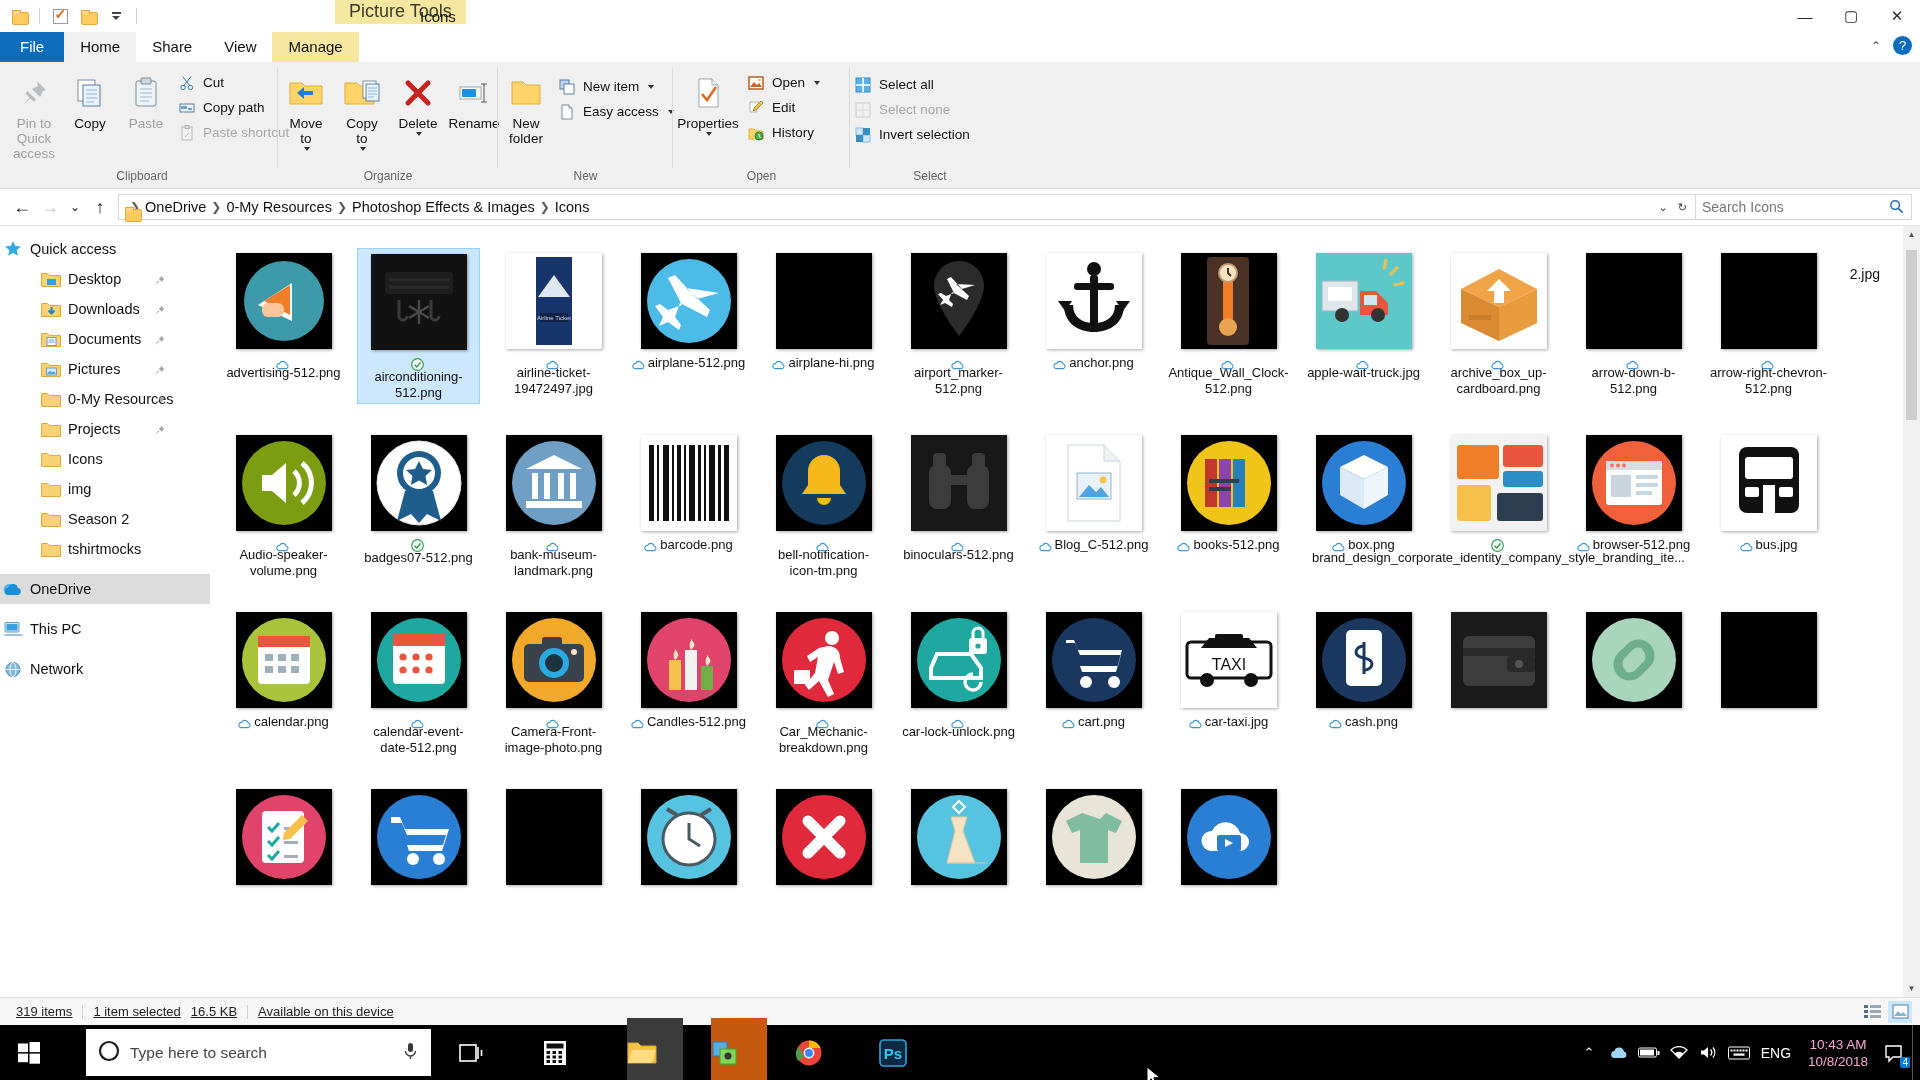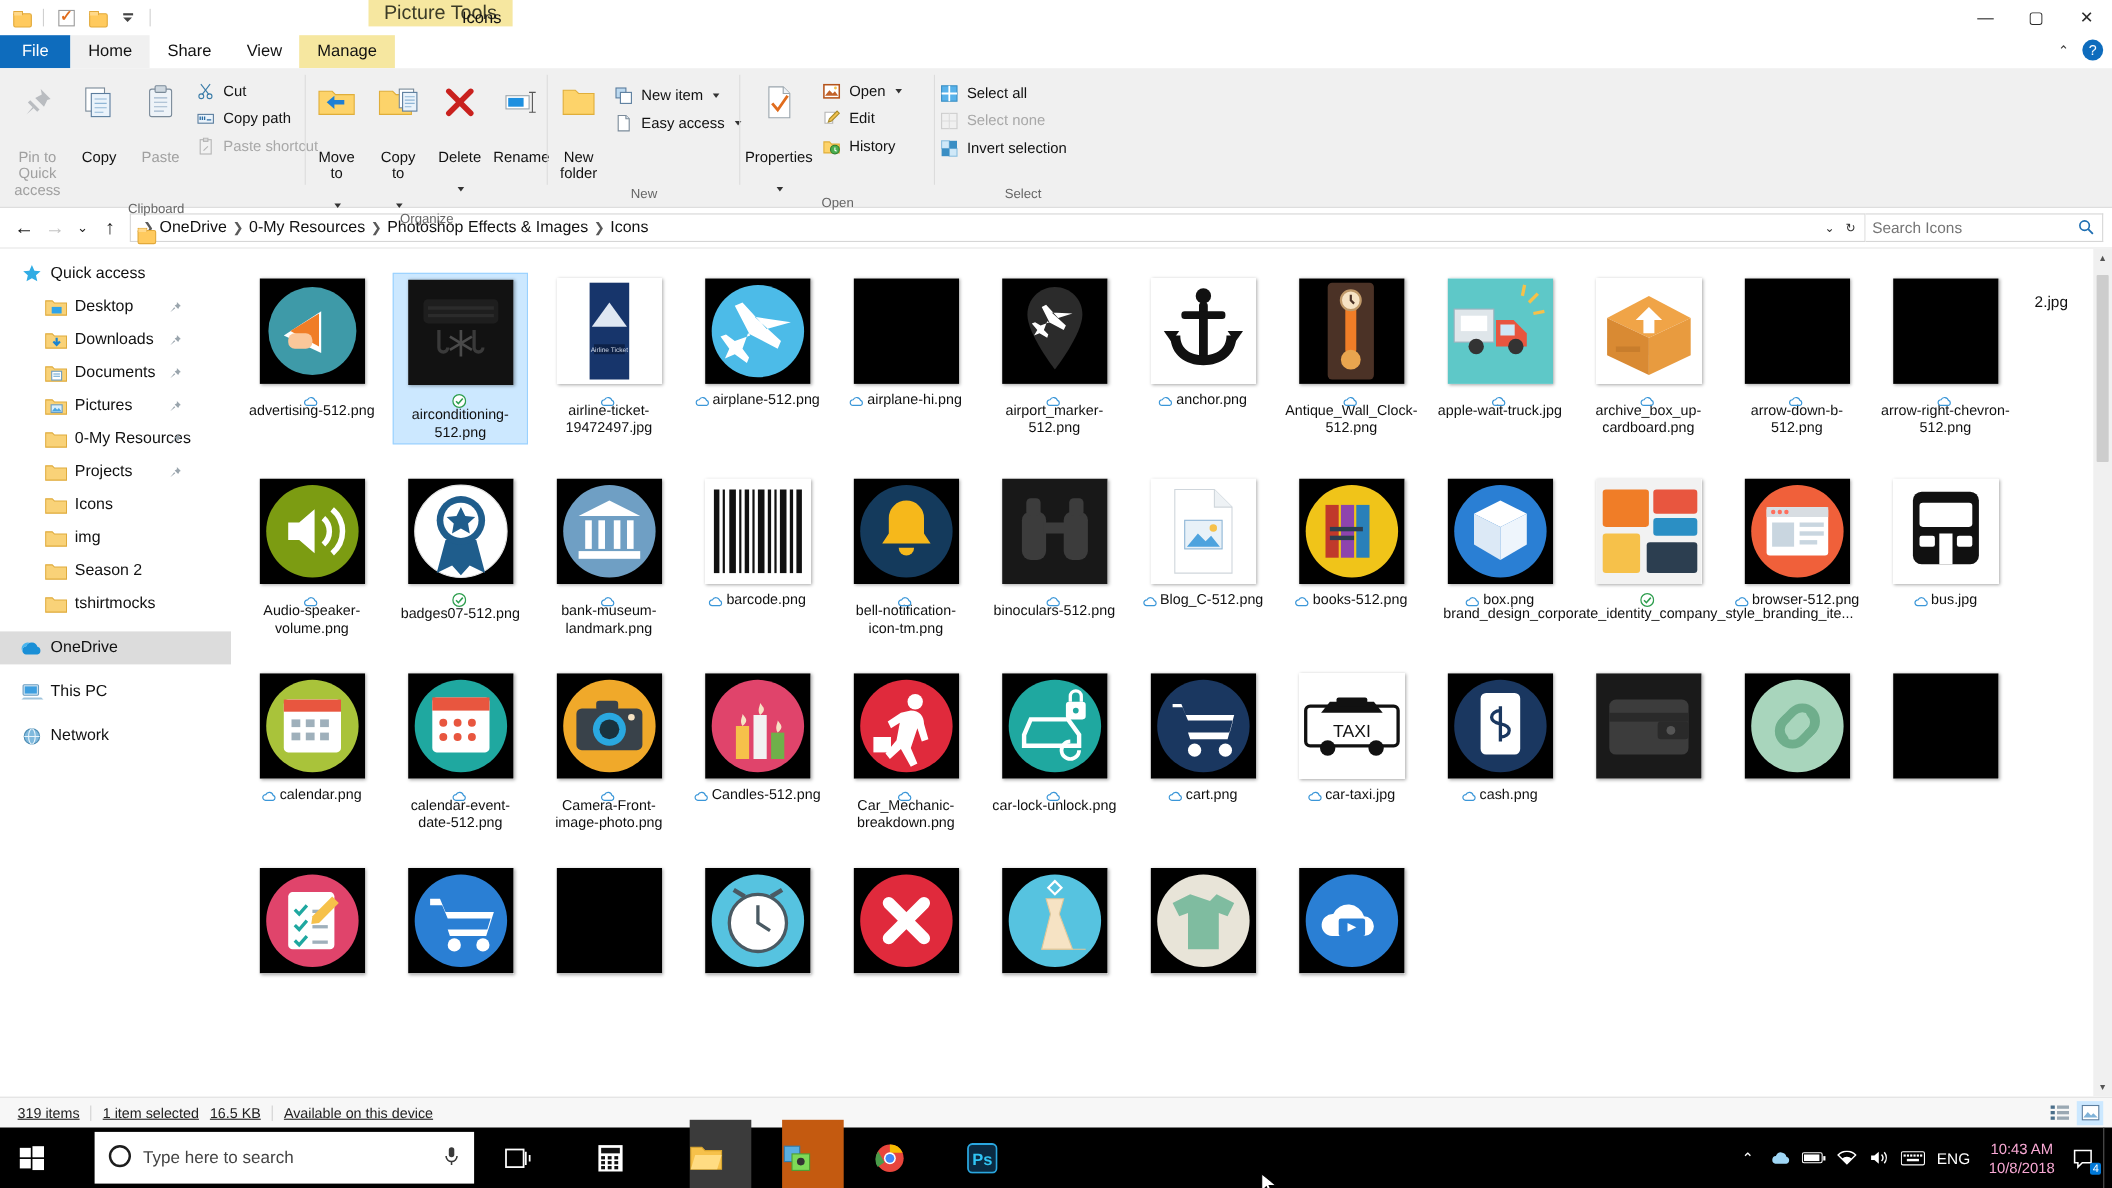--- a/index.html
+++ b/index.html
@@ -45,21 +45,21 @@
   .helpic { width:19px; height:19px; border-radius:50%; background:#0e6cbd; color:#fff; font-size:13px; display:flex; align-items:center; justify-content:center; }
 
   
   .ribbon { background:#f0f0f0; border-bottom:1px solid #dcdcdc; flex:0 0 126px; display:flex; position:relative; padding-left:6px;}
   .group { display:flex; flex-direction:column; position:relative; height:126px; }
   .group .body { display:flex; flex:1; align-items:flex-start; padding-top:6px; }
   .group .gname { text-align:center; font-size:12px; color:#666; height:20px; line-height:16px; }
   .group:after{ content:""; position:absolute; right:0; top:6px; bottom:20px; width:1px; background:#dcdcdc;}
   .group.last:after{ display:none; }
 
-  .bigbtn { width:auto; min-width:56px; padding:2px 8px; display:flex; flex-direction:column; align-items:center; font-size:13.5px; color:#111; text-align:center; line-height:15px;gap:19px;}
+  .bigbtn { width:auto; min-width:56px; padding:2px 8px; display:flex; flex-direction:column; align-items:center; font-size:13.5px; color:#111; text-align:center; line-height:15px;}
   .bigbtn .glyph { height:46px; display:flex; align-items:center; justify-content:center; }
   .bigbtn.dim { color:#a0a0a0; }
   .smallcol { display:flex; flex-direction:column; padding-top:2px;justify-content:space-between; }
   .smallbtn { display:flex; align-items:center; gap:7px; height:25px; padding:0 8px 0 4px; font-size:13.5px; color:#111; white-space:nowrap;}
   .smallbtn.dim { color:#a8a8a8; }
   .smallbtn .g { width:18px; height:18px; display:flex; align-items:center; justify-content:center;}
   .arrowdn { width:0; height:0; border-left:3.5px solid transparent; border-right:3.5px solid transparent; border-top:4px solid #333; margin-left:2px;}
   .bigbtn .arrowdn { margin-top:1px; }
 
   
@@ -76,21 +76,21 @@
   .refresh { font-size:14px; color:#333; }
   .searchbox { width:216px; height:26px; border:1px solid #d6d6d6; border-left:none; background:#fff; display:flex; align-items:center; padding:0 6px; }
   .searchbox input { border:none; outline:none; flex:1; font-size:14px; color:#555; font-family:"Liberation Sans",sans-serif; background:transparent;}
   .searchico { width:16px; height:16px; }
 
   
   .main { flex:1; display:flex; overflow:hidden; border-top:1px solid #e3e3e3; position:relative;}
   .sidebar { width:210px; background:#fff; padding-top:8px; overflow:hidden; position:relative; flex:0 0 210px;}
   .navitem { height:30px; display:flex; align-items:center; font-size:14.5px; color:#111; padding-right:8px; position:relative;}
   .navitem .ic { width:22px; display:flex; justify-content:center; align-items:center; margin-right:6px; }
-  .navitem.l0 { padding-left:18px;text-align:center; }
+  .navitem.l0 { padding-left:2px;text-align:center; }
   .navitem.l1 { padding-left:40px; }
   .navitem.sel { background:#dcdcdc; }
   .pin { position:absolute; right:44px; width:12px; height:12px; }
 
   .pane { flex:1; background:#fff; position:relative; overflow:hidden; }
   .scroll-region { position:absolute; inset:0 17px 0 0; overflow:hidden; }
   .toprow-note { position:absolute; right:40px; top:6px; font-size:14px; color:#111;margin-top:34px; }
   .grid { display:flex; flex-wrap:wrap; padding:22px 0 0 12px; gap:12px; }
   .cell { width:123px; margin:0 0 14px 0; display:flex; flex-direction:column; align-items:center; padding:3px 2px 2px 2px;}
   .cell.sel { background:#cce8ff; border:1px solid #99d1ff; }

